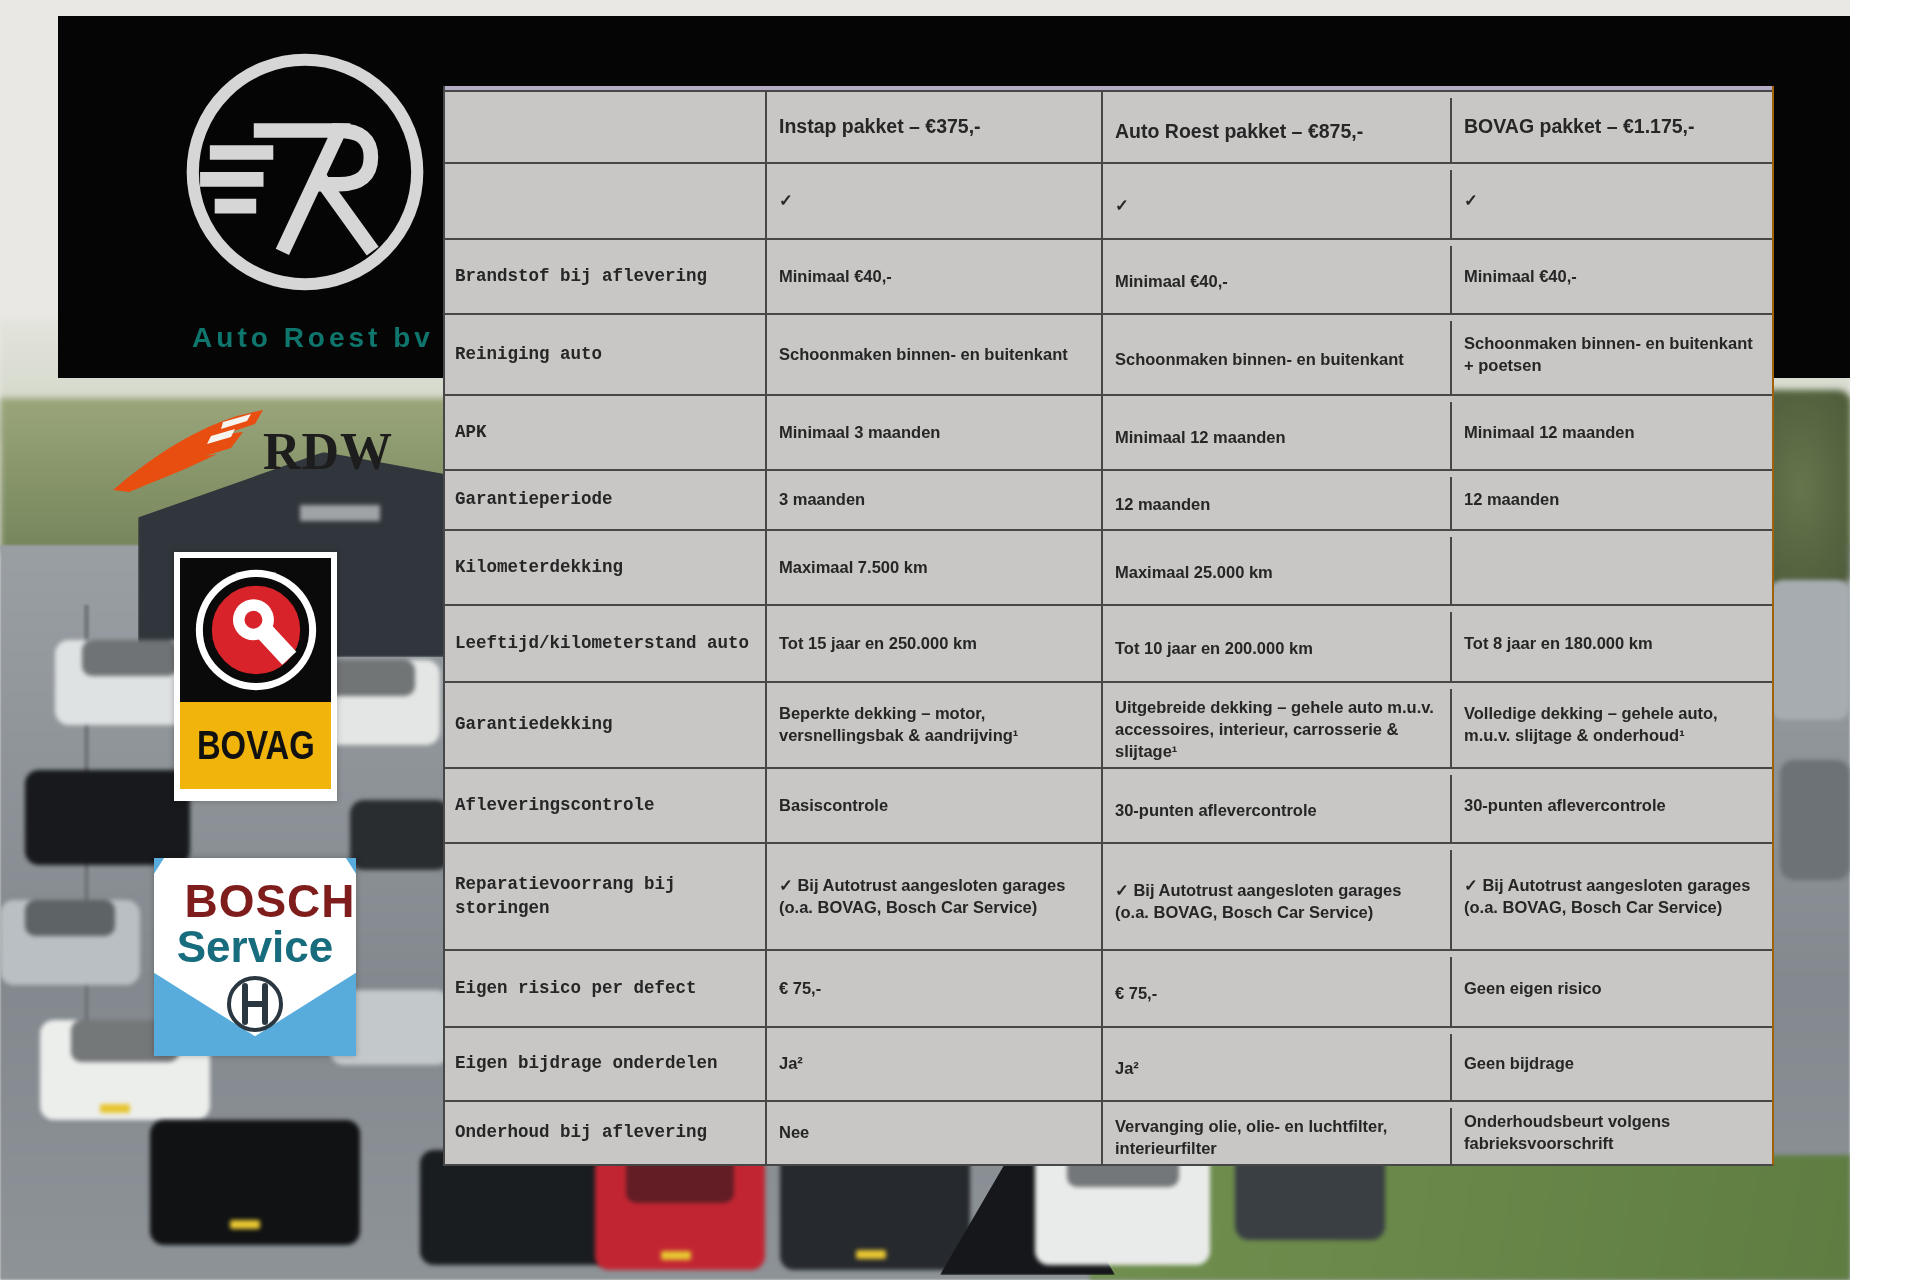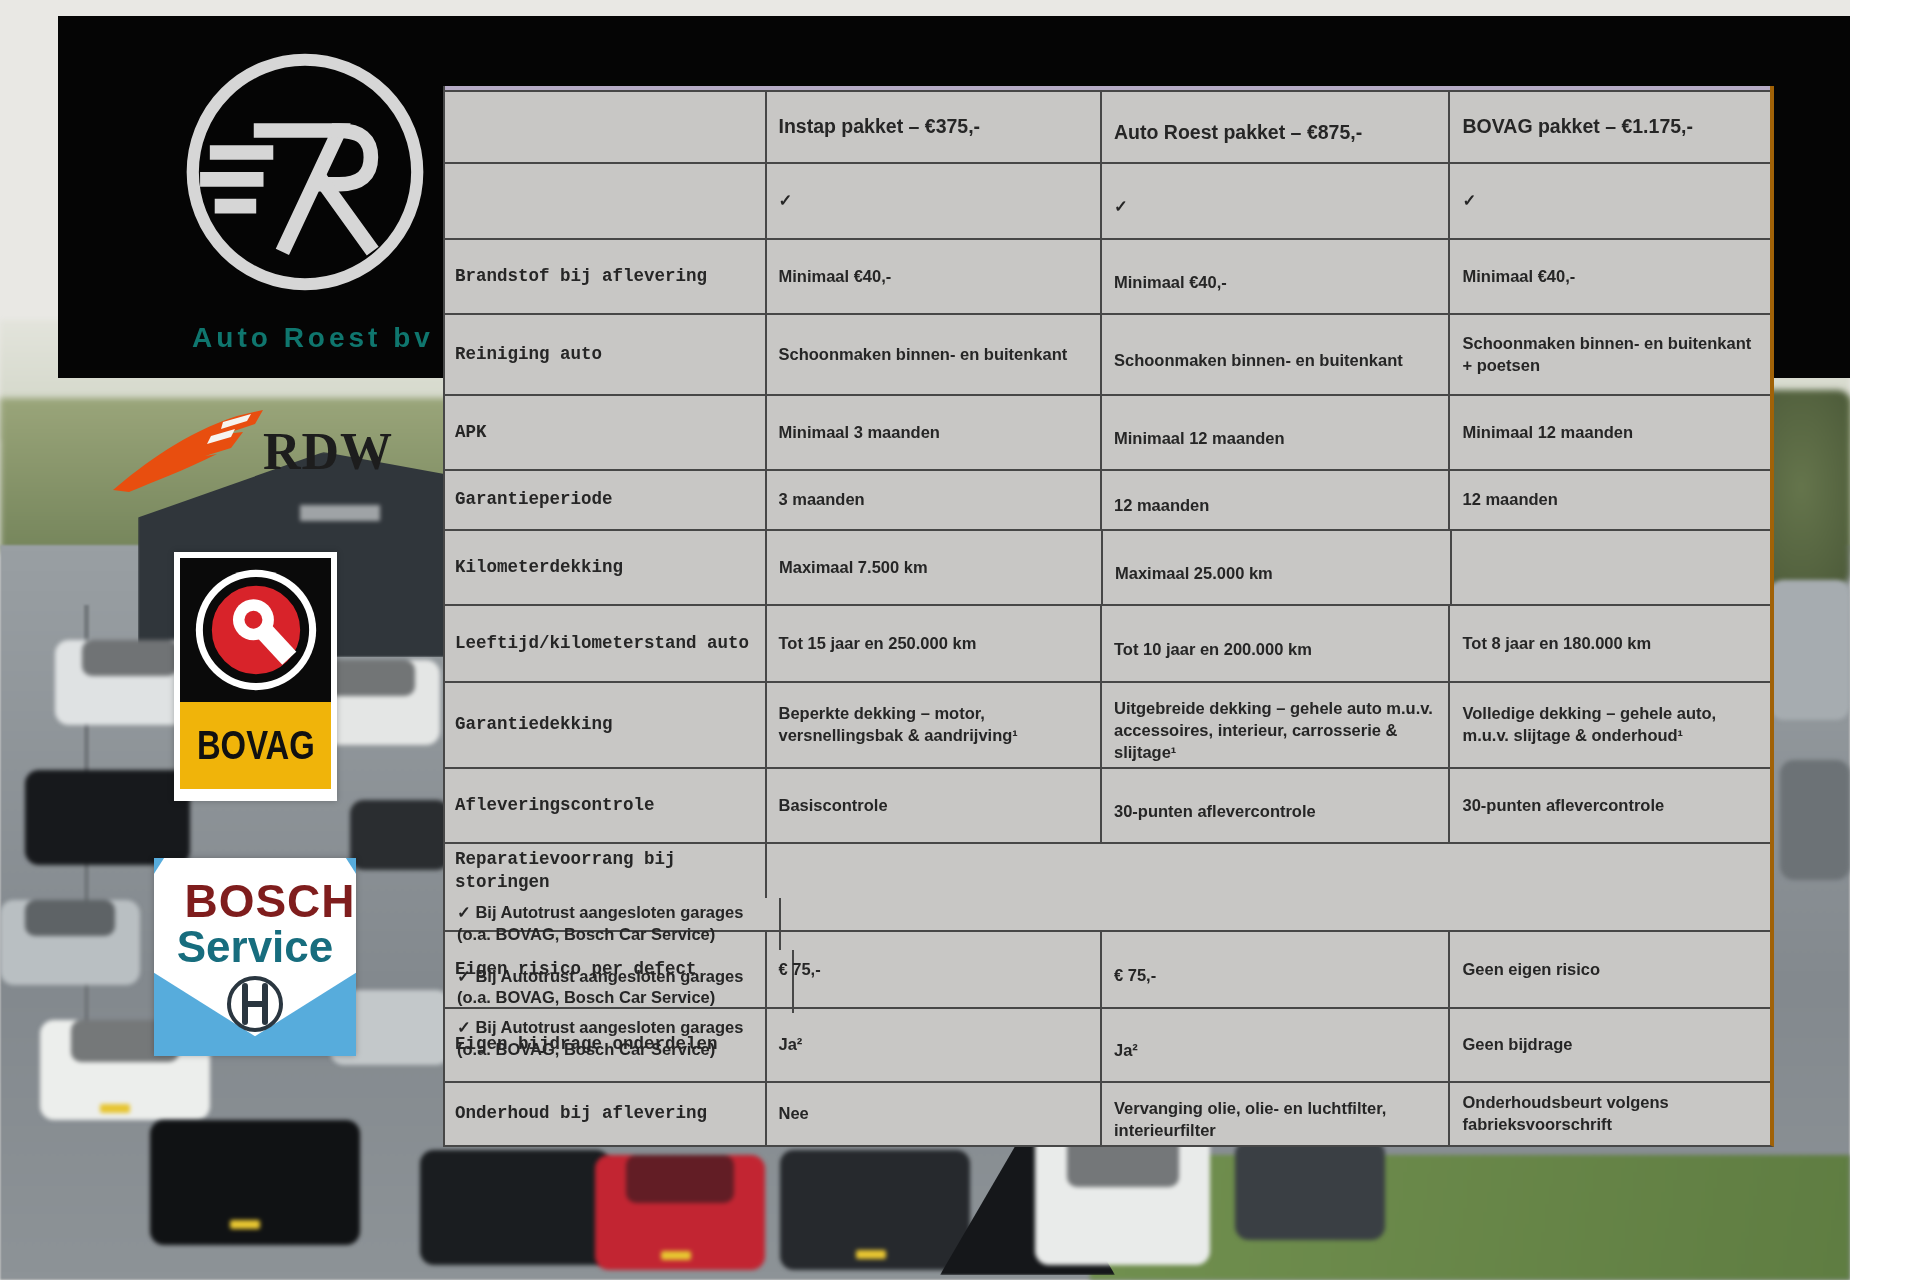--- a/index.html
+++ b/index.html
@@ -38,33 +38,33 @@
   .bovag-word{font-size:40px;font-weight:bold;color:#111;transform:scaleX(.82);letter-spacing:0px;}
   
   .bosch{position:absolute;left:154px;top:858px;width:202px;height:198px;background:#57acdc;box-shadow:0 0 6px rgba(0,0,0,.25);}
   .bosch-banner{position:absolute;left:0;top:0;width:202px;height:198px;background:#ffffff;
                 clip-path:polygon(5% 0,95% 0,100% 8%,100% 58%,50% 90%,0 58%,0 8%);}
   .bosch-b{position:absolute;left:0;top:16px;width:232px;text-align:center;color:#7f1d1d;font-weight:bold;font-size:46px;letter-spacing:1px;}
   .bosch-s{position:absolute;left:0;top:64px;width:202px;text-align:center;color:#176d7e;font-weight:bold;font-size:44px;}
   .bosch-emblem{position:absolute;left:71px;top:116px;}
   
   .pkt{position:absolute;left:443px;top:86px;width:1331px;box-sizing:border-box;
-       border-left:2px solid #474747;border-right:4px solid #a16207;border-bottom:2px solid #474747;}
+       border-left:2px solid #474747;border-right:2px solid #a16207;border-bottom:2px solid #474747;}
   .strip{height:4px;background:#b6abc6;}
   .trow{display:flex;box-sizing:border-box;border-top:2px solid #474747;background:#c8c7c5;}
   .trow:first-of-type{border-top:none;}
   .tcell{box-sizing:border-box;display:flex;align-items:center;color:#262626;font-weight:bold;line-height:1.32;}
   .c0{width:322px;padding:4px 6px 4px 10px;font-size:17.5px;border-right:2px solid #474747;font-family:Liberation Mono, monospace;}
   .c1{width:336px;padding:4px 14px 4px 12px;font-size:16.5px;border-right:2px solid #474747;}
-  .c2{width:349px;padding:16px 14px 4px 12px;font-size:16.5px;border-right:2px solid #474747;}
+  .c2{width:349px;padding:8px 14px 4px 12px;font-size:16.5px;border-right:2px solid #474747;margin-top:6px;}
   .c3{width:320px;padding:4px 10px 4px 12px;font-size:16.5px;}
   .hrow .tcell{font-size:19.5px;}
   .hrow{height:72px;}
   .r0{height:76px;} .r1{height:75px;} .r2{height:81px;} .r3{height:75px;} .r4{height:60px;}
-  .r5{height:75px;} .r6{height:77px;} .r7{height:86px;} .r8{height:75px;} .r9{height:88px;flex-direction:column;}
+  .r5{height:75px;} .r6{height:77px;} .r7{height:86px;} .r8{height:75px;} .r9{height:107px;}
   .r10{height:77px;} .r11{height:74px;} .r12{height:64px;}
 </style>
 </head>
 <body>
 
 <div class="canvas">
 
   <div class="photo">
     <div class="ph-sky"></div>
     <div class="ph-field"></div>

